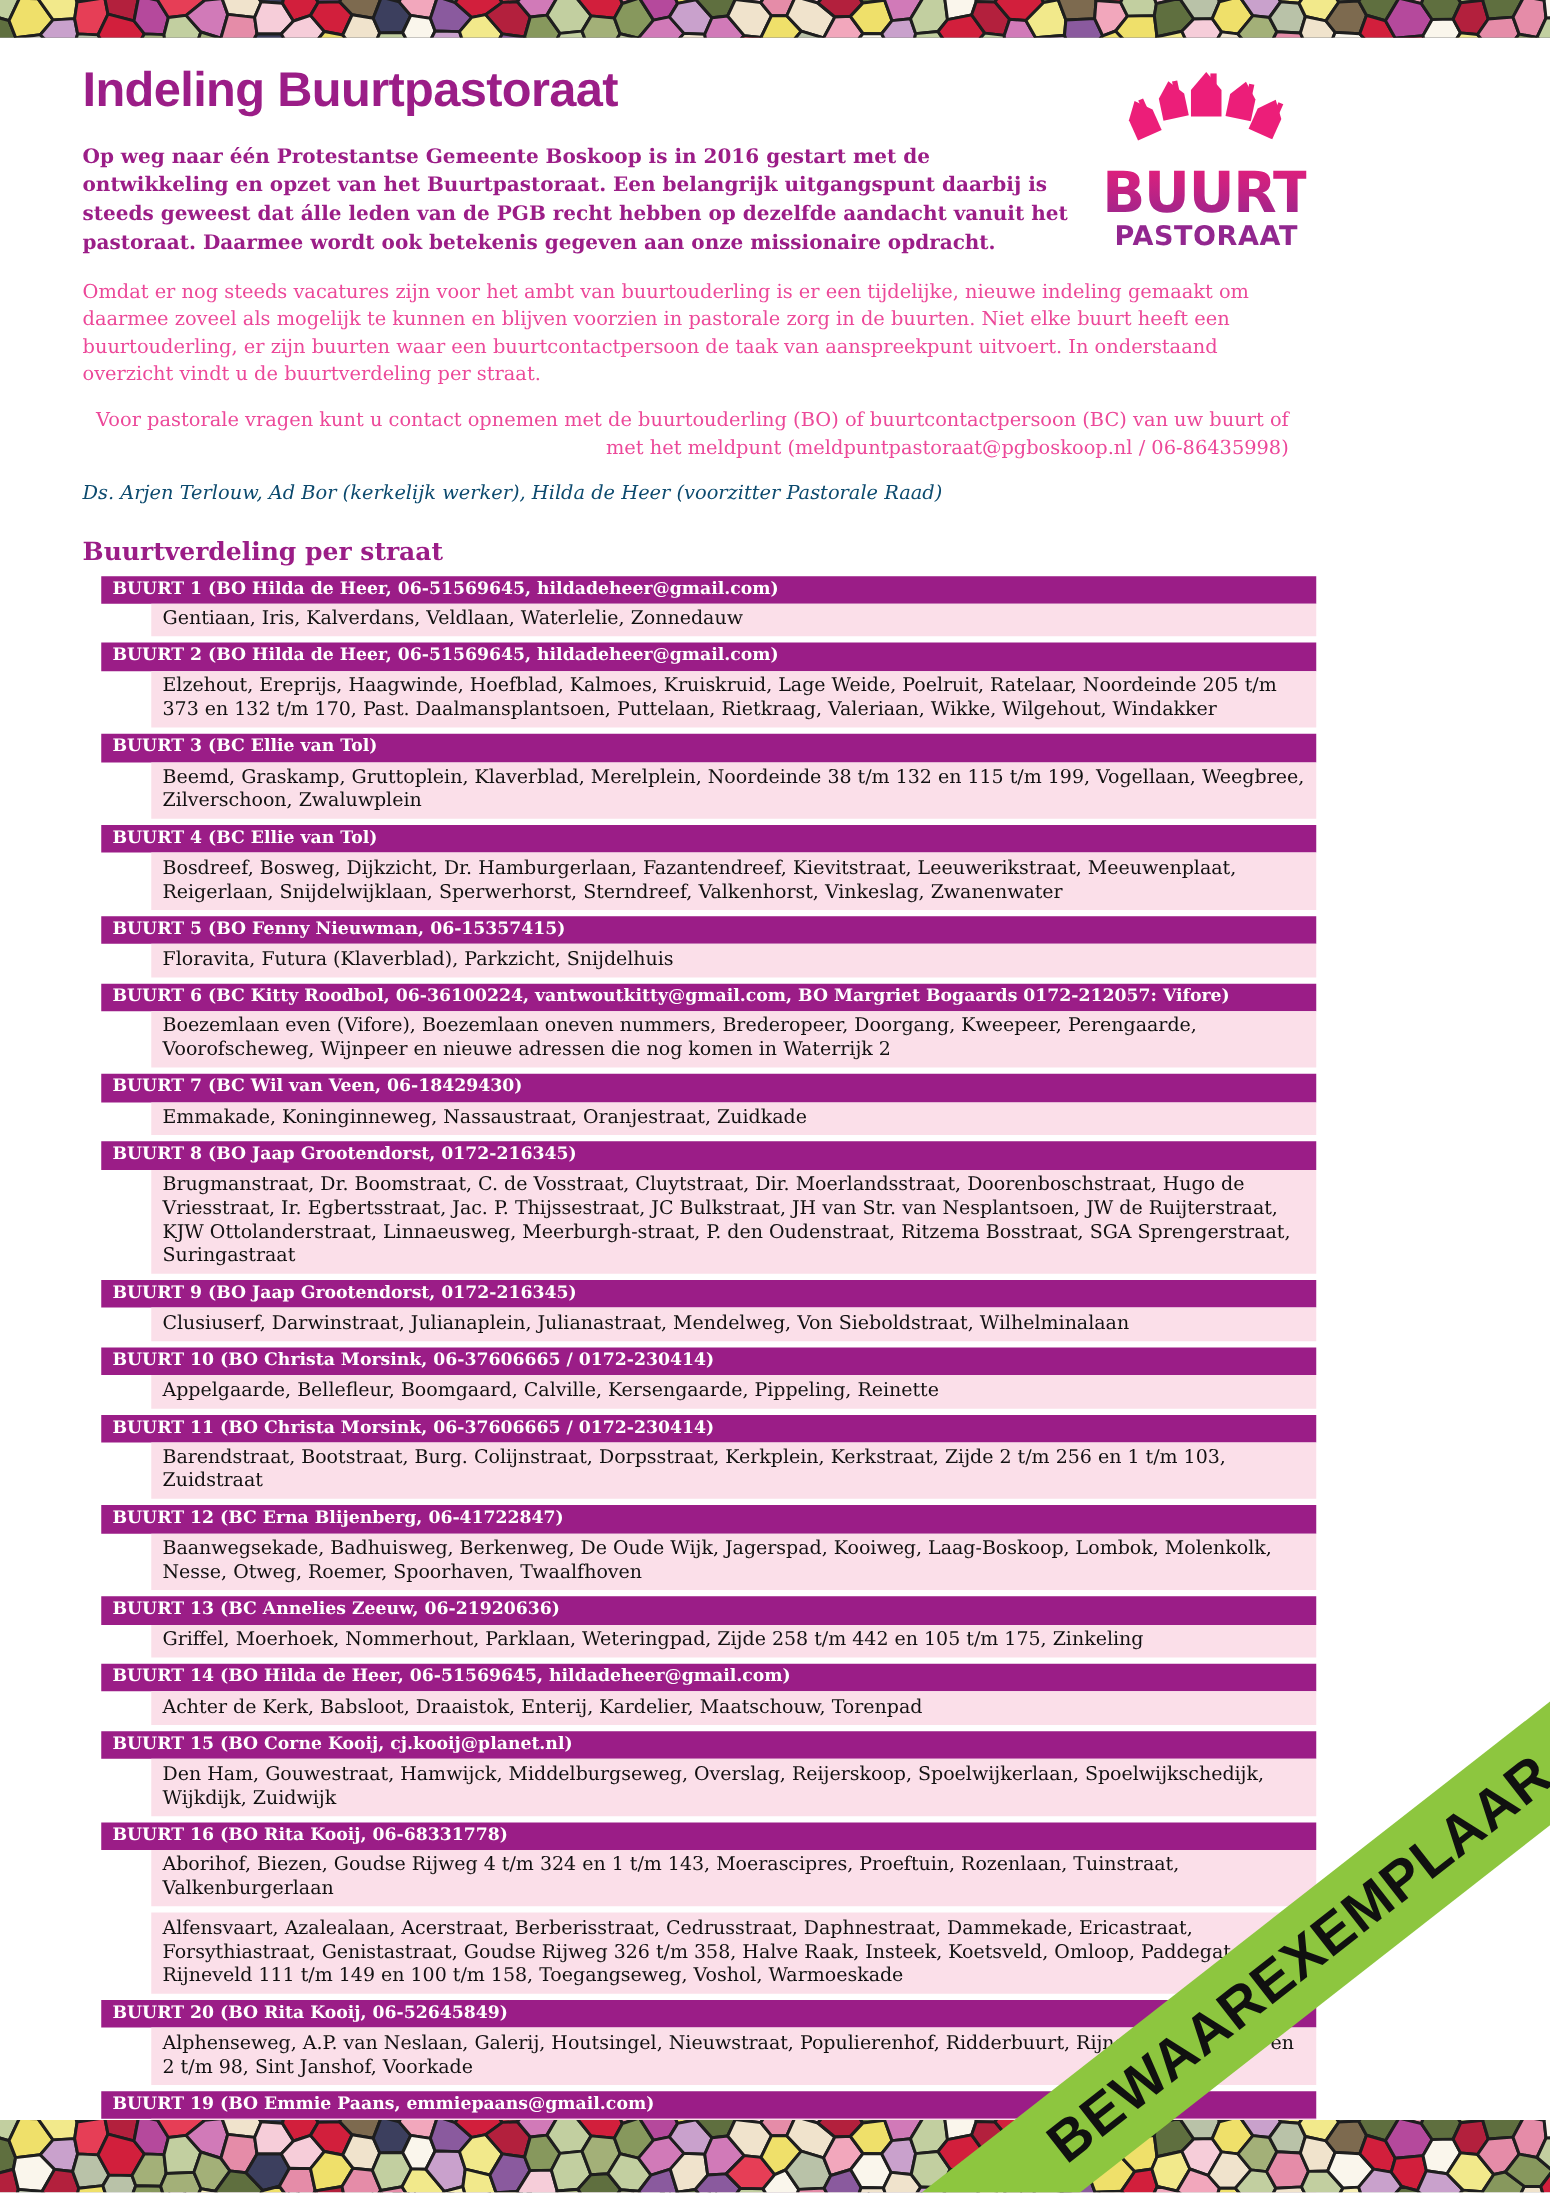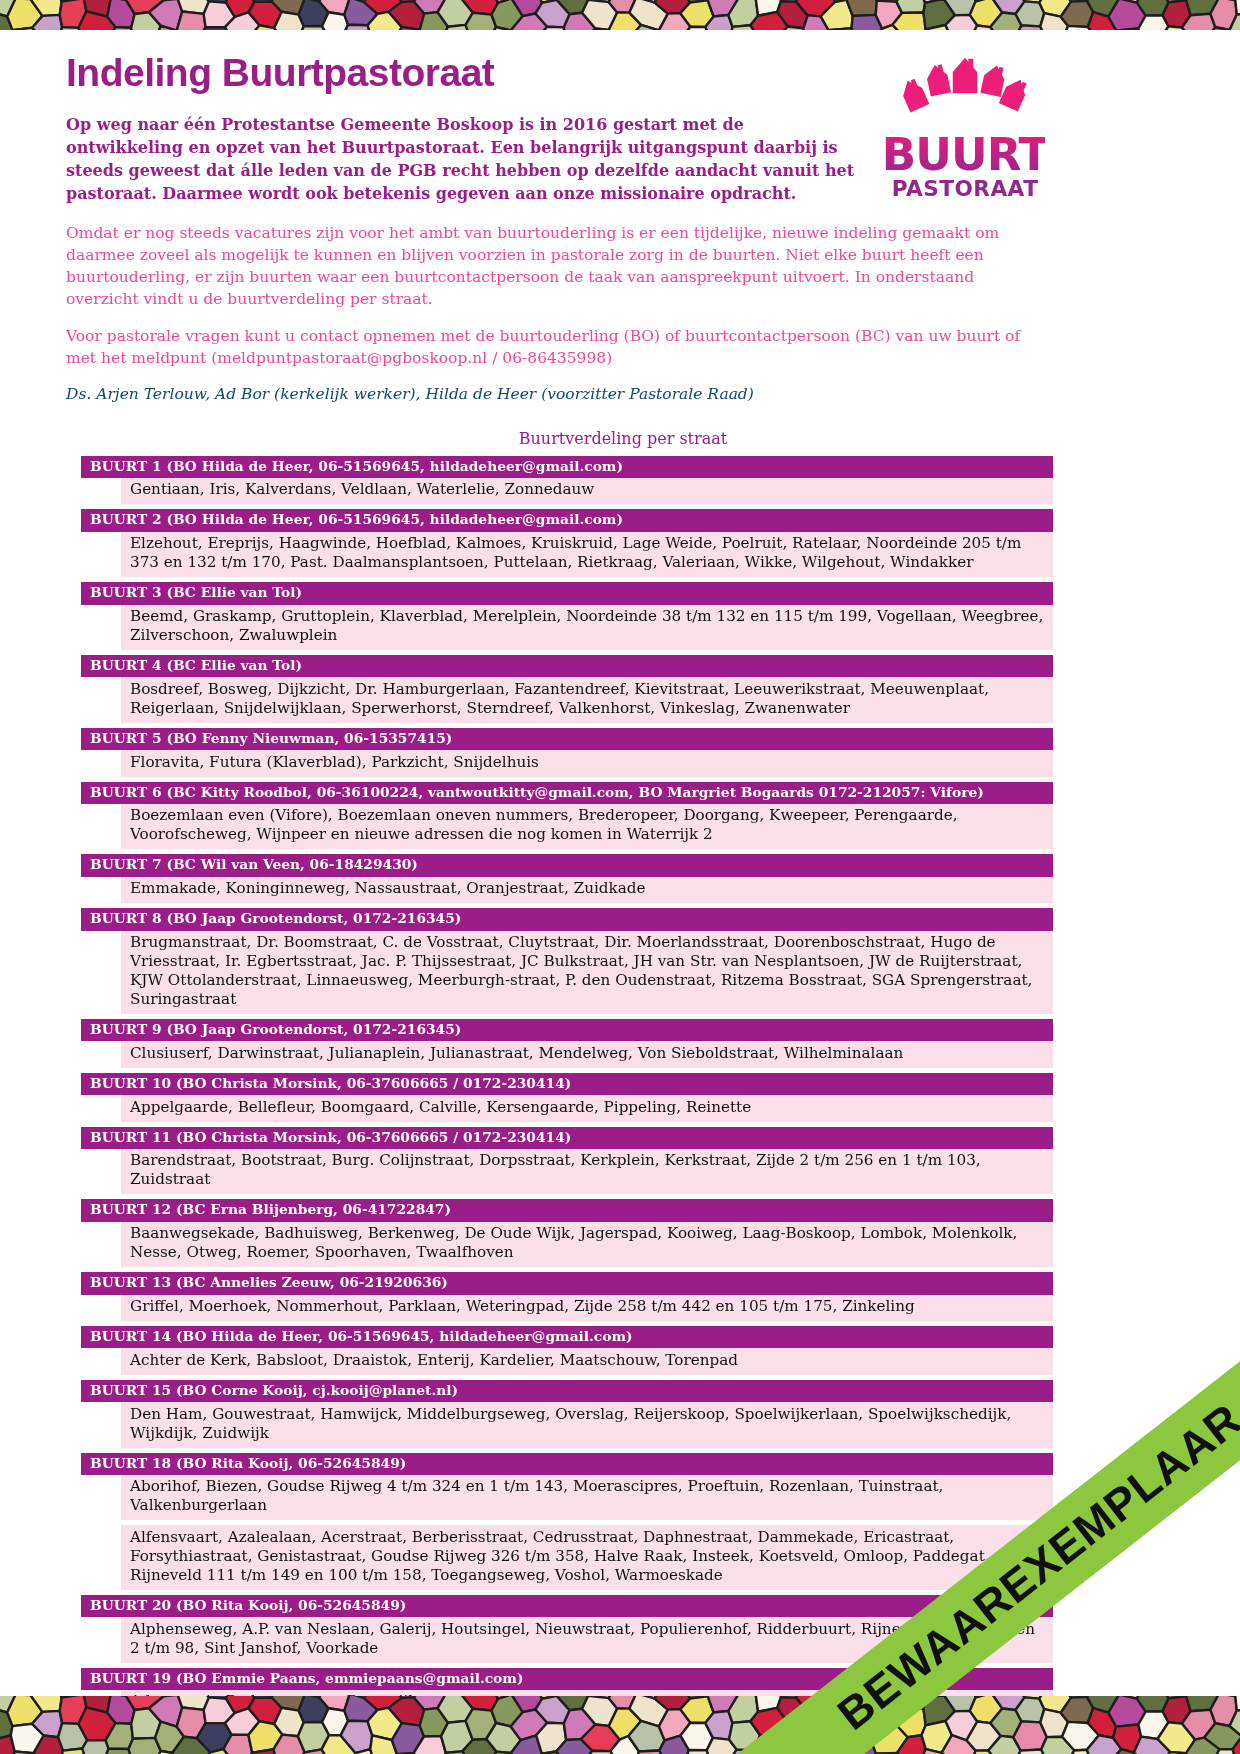--- a/index.html
+++ b/index.html
@@ -9,23 +9,23 @@
   #mosaic-top{top:0;height:30px;}
   #mosaic-bottom{bottom:0;height:58px;}
 
   .content{position:absolute;left:66px;top:30px;width:1114px;z-index:1;}
 
   h1.title{margin:22px 0 0;font-family:"Liberation Sans",sans-serif;font-weight:bold;
      font-size:39px;line-height:1.1;color:var(--purple);letter-spacing:-0.5px;}
   .intro{width:800px;margin-top:18px;font-weight:bold;font-size:16px;line-height:1.45;
      color:var(--purple);}
   .para{width:945px;margin-top:16px;font-size:15.5px;line-height:1.42;color:#ec4899;}
-  .para.contact{width:965px;margin-top:14px;}
+  .para.contact{width:965px;margin-top:14px;text-align:right;}
   .signature{margin-top:14px;font-style:italic;font-size:15.5px;color:#0c4a6e;}
-  h2.listhead{margin:26px 0 8px;font-size:16px;font-weight:normal;color:var(--purple);text-align:center;}
+  h2.listhead{margin:26px 0 8px;font-size:20px;font-weight:bold;color:var(--purple);}
 
   .sections{width:972px;padding-left:15px;}
   .sec{margin-bottom:5px;}
   .sec-header{background:var(--purple);color:#fff;font-weight:bold;font-size:13.8px;
      line-height:1;padding:4px 9px 4.5px;}
   .sec-body{background:var(--pink);color:#111;font-size:15.2px;line-height:19px;
      padding:2.5px 9px 5px;margin-left:40px;}
   .sec:last-child .sec-body{padding-bottom:34px;}
 
   .logo{position:absolute;left:885px;top:52px;width:160px;height:160px;z-index:1;}
@@ -413,21 +413,21 @@
       <div class="sec-header">BUURT 14 (BO Hilda de Heer, 06-51569645, hildadeheer@gmail.com)</div>
       <div class="sec-body">Achter de Kerk, Babsloot, Draaistok, Enterij, Kardelier, Maatschouw, Torenpad</div>
     </div>
 
     <div class="sec">
       <div class="sec-header">BUURT 15 (BO Corne Kooij, cj.kooij@planet.nl)</div>
       <div class="sec-body">Den Ham, Gouwestraat, Hamwijck, Middelburgseweg, Overslag, Reijerskoop, Spoelwijkerlaan, Spoelwijkschedijk, Wijkdijk, Zuidwijk</div>
     </div>
 
     <div class="sec">
-      <div class="sec-header">BUURT 18 (BO Rita Kooij, 06-52645849)</div>
+      <div class="sec-header">BUURT 16 (BO Rita Kooij, 06-68331778)</div>
       <div class="sec-body">Aborihof, Biezen, Goudse Rijweg 4 t/m 324 en 1 t/m 143, Moerascipres, Proeftuin, Rozenlaan, Tuinstraat, Valkenburgerlaan</div>
     </div>
 
     <div class="sec">
       <div class="sec-body">Alfensvaart, Azalealaan, Acerstraat, Berberisstraat, Cedrusstraat, Daphnestraat, Dammekade, Ericastraat, Forsythiastraat, Genistastraat, Goudse Rijweg 326 t/m 358, Halve Raak, Insteek, Koetsveld, Omloop, Paddegat, Rijneveld 111 t/m 149 en 100 t/m 158, Toegangseweg, Voshol, Warmoeskade</div>
     </div>
 
     <div class="sec">
       <div class="sec-header">BUURT 20 (BO Rita Kooij, 06-52645849)</div>
       <div class="sec-body">Alphenseweg, A.P. van Neslaan, Galerij, Houtsingel, Nieuwstraat, Populierenhof, Ridderbuurt, Rijneveld 1 t/m 109 en 2 t/m 98, Sint Janshof, Voorkade</div>

